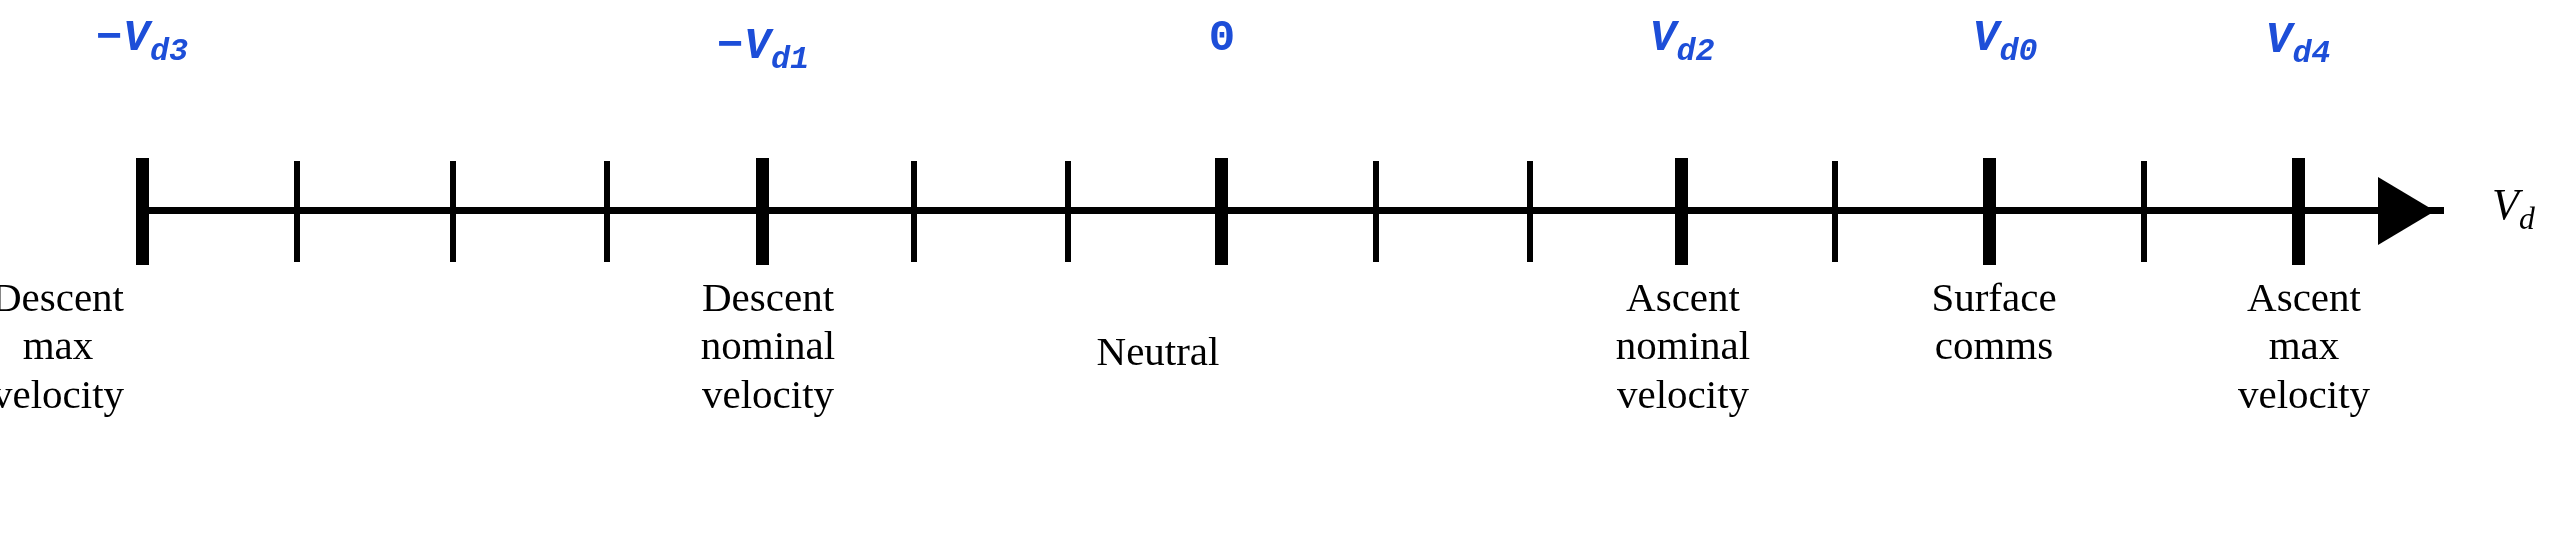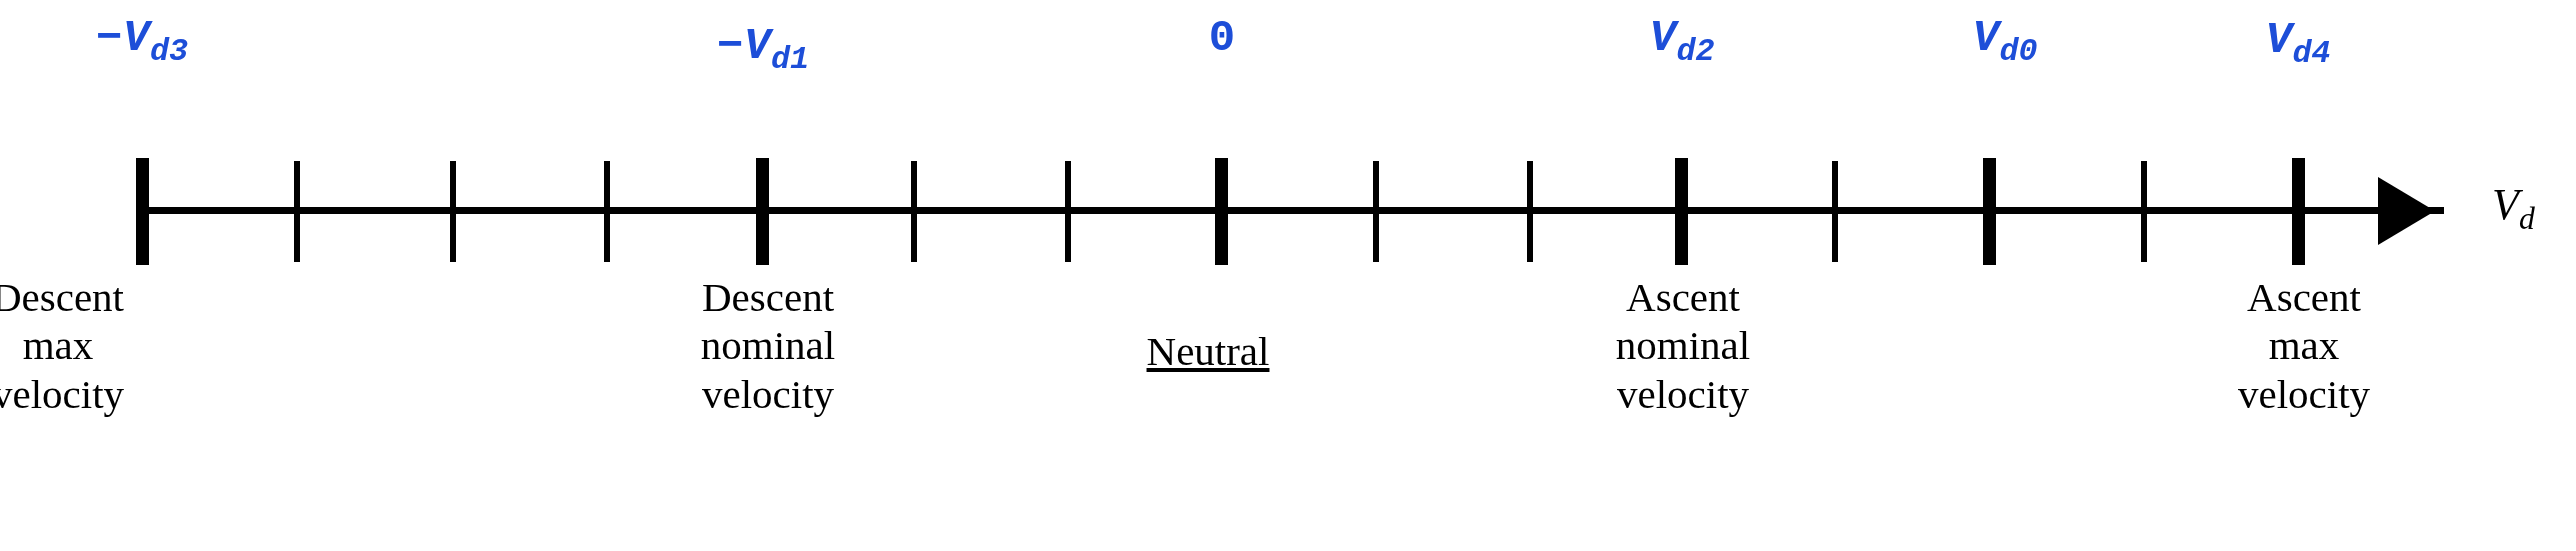--- a/index.html
+++ b/index.html
@@ -153,31 +153,33 @@
     <span class="ln">max</span>
     <span class="ln">velocity</span>
   </div>
 
   <div class="state-caption" style="left:768px; top:273px;">
     <span class="ln">Descent</span>
     <span class="ln">nominal</span>
     <span class="ln">velocity</span>
   </div>
 
-  <div class="state-caption" style="left:1208px; top:327px;text-decoration:underline;">
+  <div class="state-caption" style="left:1158px; top:327px;">
     <span class="ln">Neutral</span>
   </div>
 
   <div class="state-caption" style="left:1683px; top:273px;">
     <span class="ln">Ascent</span>
     <span class="ln">nominal</span>
     <span class="ln">velocity</span>
   </div>
 
   <div class="state-caption" style="left:1994px; top:273px;">
+    <span class="ln">Surface</span>
+    <span class="ln">comms</span>
   </div>
 
   <div class="state-caption" style="left:2304px; top:273px;">
     <span class="ln">Ascent</span>
     <span class="ln">max</span>
     <span class="ln">velocity</span>
   </div>
 
 </div>
 

